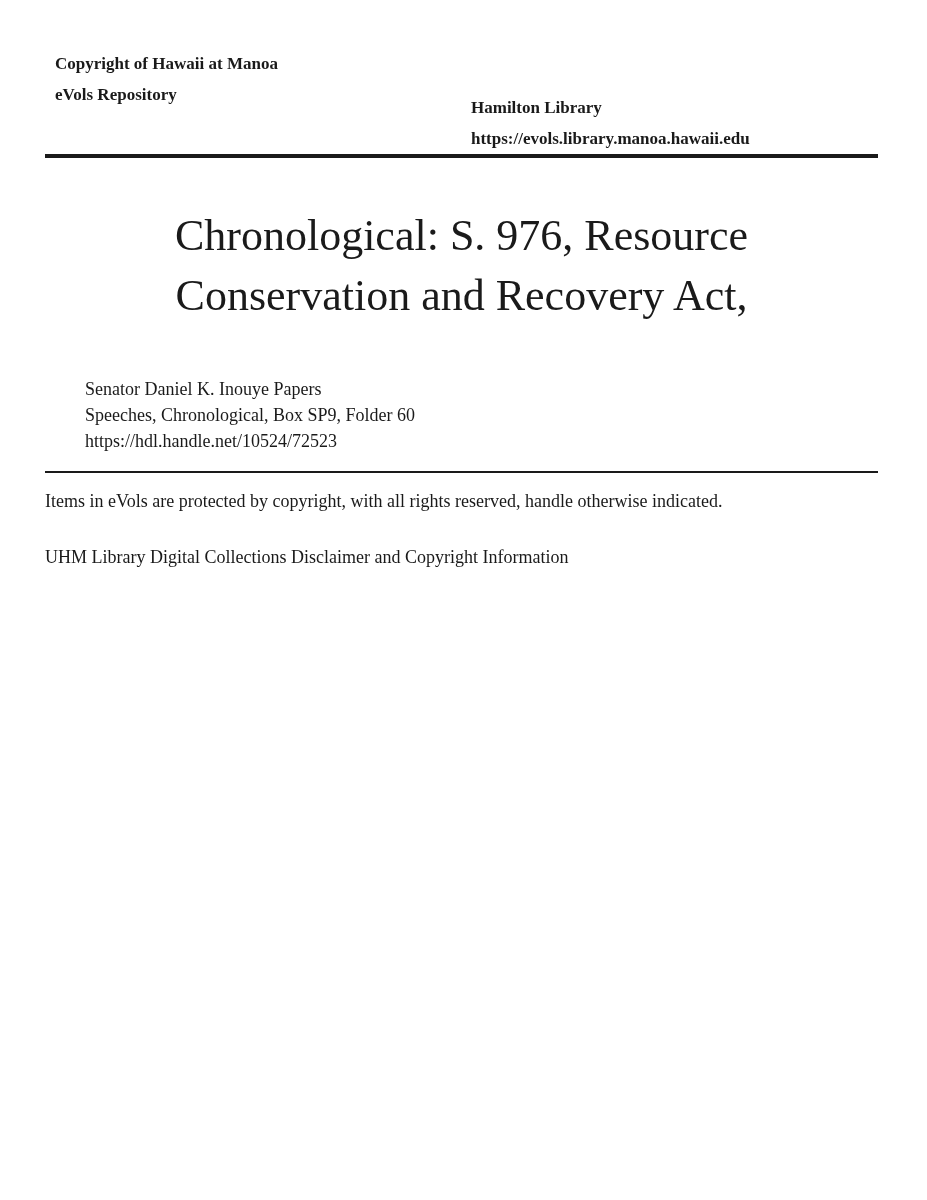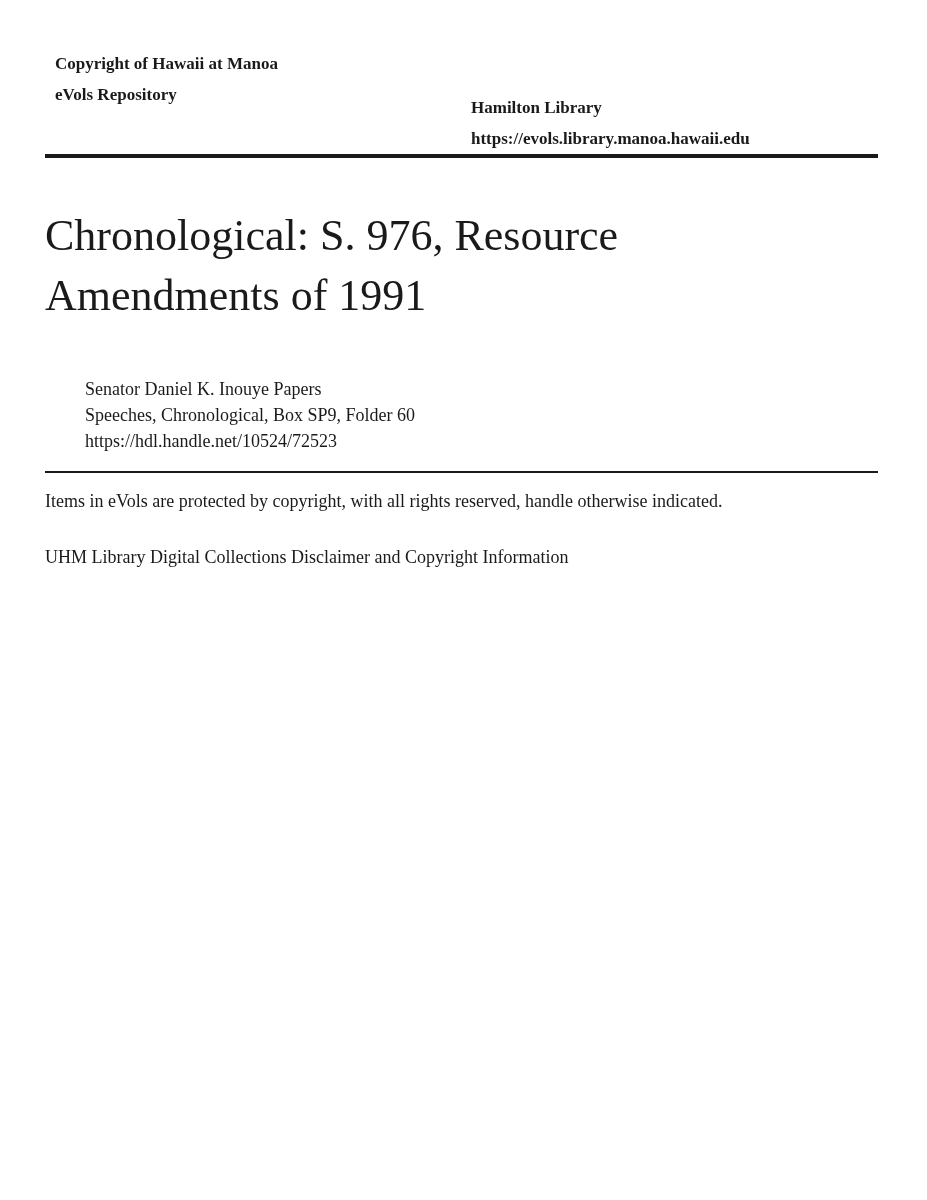--- a/index.html
+++ b/index.html
@@ -53,20 +53,21 @@
     font-size: 14px;
     line-height: 28px;
     white-space: nowrap;
   }
   .doc-title {
     margin: 48px 0 0 0;
     font-size: 44px;
     font-weight: normal;
     line-height: 60px;
     letter-spacing: 0px;
+    text-align: center;
   }
   .meta-block {
     margin-top: 50px;
     font-size: 18px;
     line-height: 26px;
     margin-left: 40px;
   }
   hr.rule-thin {
     border: none;
     border-top: 2px solid #1a1a1a;
@@ -101,21 +102,21 @@
         <div class="header-line">Hamilton Library</div>
         <div class="header-line">https://evols.library.manoa.hawaii.edu</div>
       </div>
     </div>
     <hr class="rule">
     <hr class="rule">
   </div>
 
   <h1 class="doc-title">
     <div>Chronological: S. 976, Resource</div>
-    <div>Amendments of 1991</div>
+    <div>Conservation and Recovery Act,</div>
   </h1>
 
   <div class="meta-block">
     <div>Senator Daniel K. Inouye Papers</div>
     <div>Speeches, Chronological, Box SP9, Folder 60</div>
     <div>https://hdl.handle.net/10524/72523</div>
   </div>
 
   <hr class="rule-thin">
 

